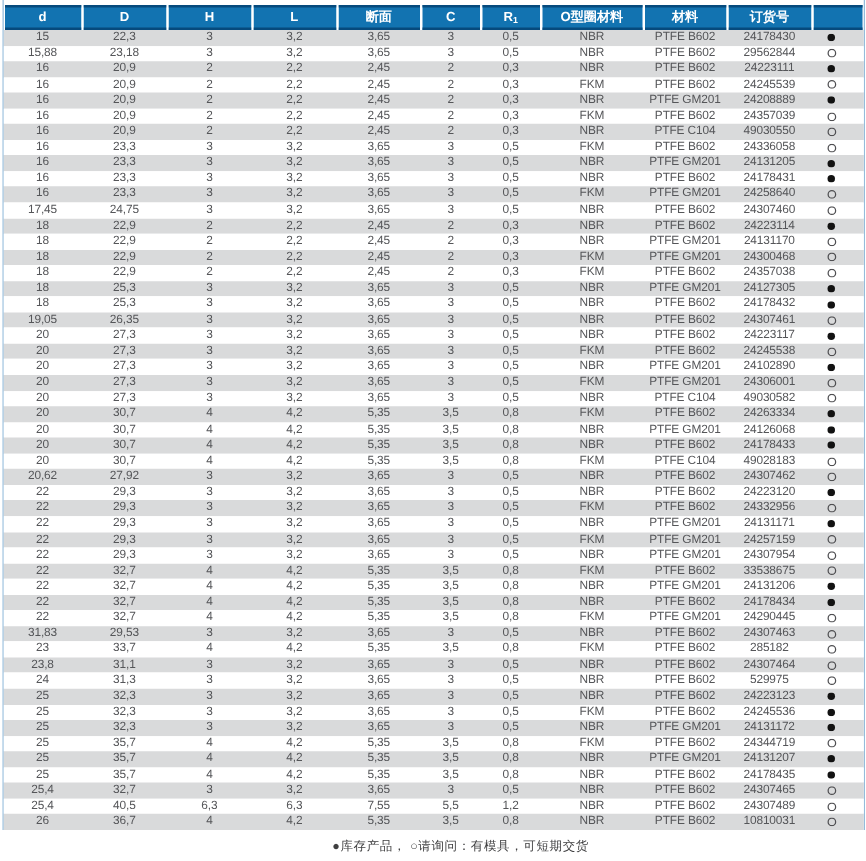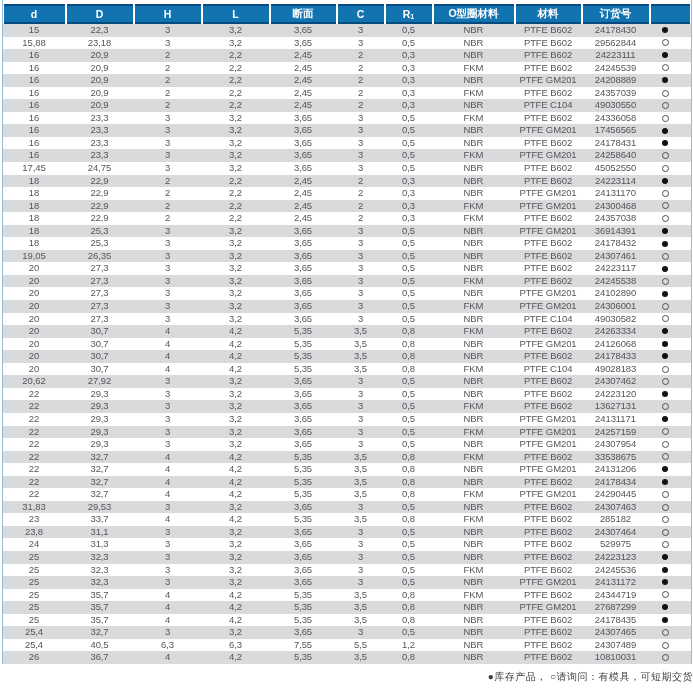--- a/index.html
+++ b/index.html
@@ -40,21 +40,21 @@
   .cell {
     text-align:center; font-size:9.5px; color:#555659;
     line-height:12.55px; white-space:nowrap; overflow:hidden;
     letter-spacing:-0.1px;
   }
   .cell-stock { padding-right:10px; line-height:0; display:flex; align-items:center; justify-content:center; }
   .dot { display:inline-block; border-radius:50%; }
   .dot.filled { width:6px; height:6px; background:#121212; }
   .dot.open   { width:5px; height:5px; border:1px solid #4f4f52; background:transparent; }
   .legend {
-    margin-top:6px; text-align:right;
+    margin-top:6px; text-align:center;
     font-size:10px; color:#3f3f40; letter-spacing:0.5px;margin-left:44px;
   }
 </style>
 </head>
 <body>
 
 <div class="page">
   <div class="tablewrap">
     <div class="thead">
         <div class="th">d</div>
@@ -193,21 +193,21 @@
         <div class="row">
           <div class="cell cell-d">16</div>
           <div class="cell cell-D">23,3</div>
           <div class="cell cell-H">3</div>
           <div class="cell cell-L">3,2</div>
           <div class="cell cell-section">3,65</div>
           <div class="cell cell-C">3</div>
           <div class="cell cell-R1">0,5</div>
           <div class="cell cell-oring-material">NBR</div>
           <div class="cell cell-material">PTFE GM201</div>
-          <div class="cell cell-order-no">17456565</div>
+          <div class="cell cell-order-no">24131205</div>
           <div class="cell cell-stock">
             <span class="dot filled"></span>
           </div>
         </div>
         <div class="row">
           <div class="cell cell-d">16</div>
           <div class="cell cell-D">23,3</div>
           <div class="cell cell-H">3</div>
           <div class="cell cell-L">3,2</div>
           <div class="cell cell-section">3,65</div>
@@ -238,21 +238,21 @@
         <div class="row">
           <div class="cell cell-d">17,45</div>
           <div class="cell cell-D">24,75</div>
           <div class="cell cell-H">3</div>
           <div class="cell cell-L">3,2</div>
           <div class="cell cell-section">3,65</div>
           <div class="cell cell-C">3</div>
           <div class="cell cell-R1">0,5</div>
           <div class="cell cell-oring-material">NBR</div>
           <div class="cell cell-material">PTFE B602</div>
-          <div class="cell cell-order-no">45052550</div>
+          <div class="cell cell-order-no">24307460</div>
           <div class="cell cell-stock">
             <span class="dot open"></span>
           </div>
         </div>
         <div class="row">
           <div class="cell cell-d">18</div>
           <div class="cell cell-D">22,9</div>
           <div class="cell cell-H">2</div>
           <div class="cell cell-L">2,2</div>
           <div class="cell cell-section">2,45</div>
@@ -313,21 +313,21 @@
         <div class="row">
           <div class="cell cell-d">18</div>
           <div class="cell cell-D">25,3</div>
           <div class="cell cell-H">3</div>
           <div class="cell cell-L">3,2</div>
           <div class="cell cell-section">3,65</div>
           <div class="cell cell-C">3</div>
           <div class="cell cell-R1">0,5</div>
           <div class="cell cell-oring-material">NBR</div>
           <div class="cell cell-material">PTFE GM201</div>
-          <div class="cell cell-order-no">36914391</div>
+          <div class="cell cell-order-no">24127305</div>
           <div class="cell cell-stock">
             <span class="dot filled"></span>
           </div>
         </div>
         <div class="row">
           <div class="cell cell-d">18</div>
           <div class="cell cell-D">25,3</div>
           <div class="cell cell-H">3</div>
           <div class="cell cell-L">3,2</div>
           <div class="cell cell-section">3,65</div>
@@ -523,21 +523,21 @@
         <div class="row">
           <div class="cell cell-d">22</div>
           <div class="cell cell-D">29,3</div>
           <div class="cell cell-H">3</div>
           <div class="cell cell-L">3,2</div>
           <div class="cell cell-section">3,65</div>
           <div class="cell cell-C">3</div>
           <div class="cell cell-R1">0,5</div>
           <div class="cell cell-oring-material">FKM</div>
           <div class="cell cell-material">PTFE B602</div>
-          <div class="cell cell-order-no">13627131</div>
+          <div class="cell cell-order-no">24332956</div>
           <div class="cell cell-stock">
             <span class="dot open"></span>
           </div>
         </div>
         <div class="row">
           <div class="cell cell-d">22</div>
           <div class="cell cell-D">29,3</div>
           <div class="cell cell-H">3</div>
           <div class="cell cell-L">3,2</div>
           <div class="cell cell-section">3,65</div>
@@ -763,21 +763,21 @@
         <div class="row">
           <div class="cell cell-d">25</div>
           <div class="cell cell-D">35,7</div>
           <div class="cell cell-H">4</div>
           <div class="cell cell-L">4,2</div>
           <div class="cell cell-section">5,35</div>
           <div class="cell cell-C">3,5</div>
           <div class="cell cell-R1">0,8</div>
           <div class="cell cell-oring-material">NBR</div>
           <div class="cell cell-material">PTFE GM201</div>
-          <div class="cell cell-order-no">27687299</div>
+          <div class="cell cell-order-no">24131207</div>
           <div class="cell cell-stock">
             <span class="dot filled"></span>
           </div>
         </div>
         <div class="row">
           <div class="cell cell-d">25</div>
           <div class="cell cell-D">35,7</div>
           <div class="cell cell-H">4</div>
           <div class="cell cell-L">4,2</div>
           <div class="cell cell-section">5,35</div>

